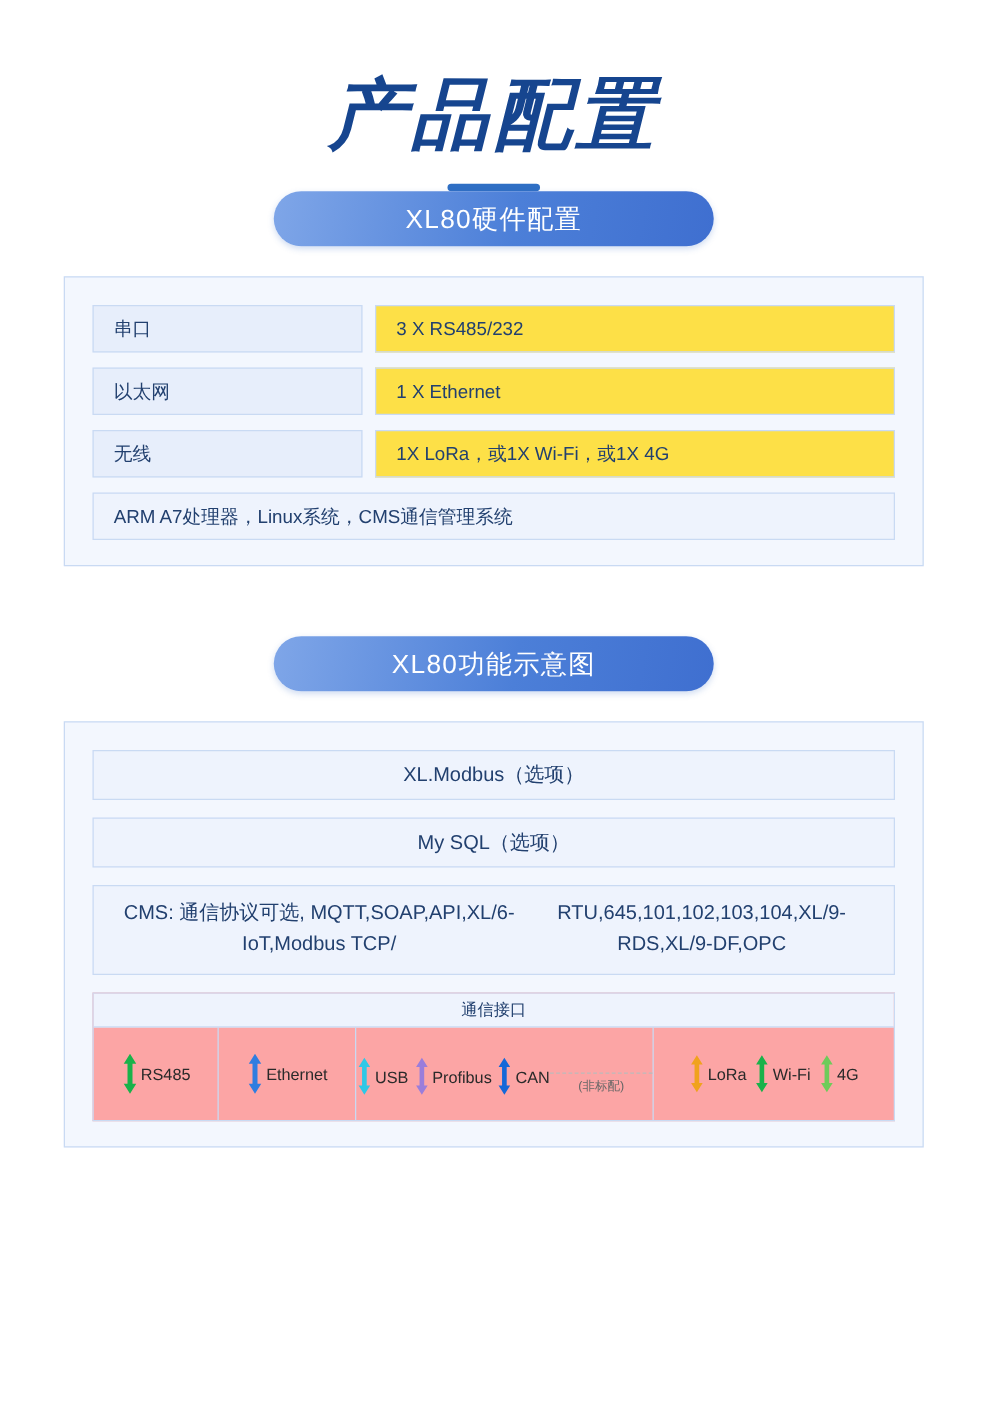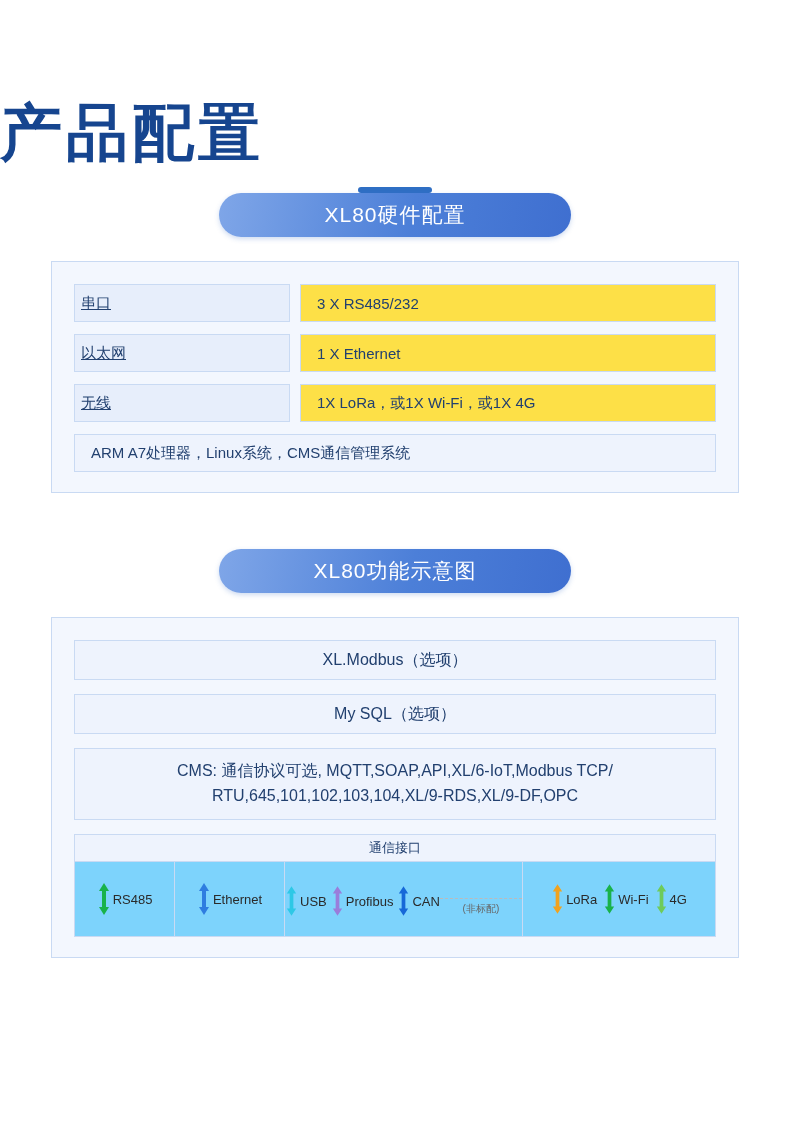--- a/index.html
+++ b/index.html
@@ -15,21 +15,23 @@
     overflow: hidden;
   }
   .page {
     position: relative;
     width: 790px;
     height: 1125px;
   }
 
   
   .title-wrap {
-    padding-top: 100px;
+    text-align: center;
+    padding-top: 60px;
+    font-style: italic;
   }
   .main-title {
     font-size: 62px;
     font-weight: bold;
     letter-spacing: 4px;
     color: #16458f;
     line-height: 1.05;
     margin: 0;
   }
   .title-underline {
@@ -74,24 +76,23 @@
     margin-bottom: 12px;
   }
   .spec-label {
     width: 216px;
     height: 38px;
     background: #e7eefb;
     border: 1px solid #c9daf3;
     box-sizing: border-box;
     display: flex;
     align-items: center;
-    padding-left: 6px;
+    padding-left: 16px;
     font-size: 15px;
     color: #22406f;
-    text-decoration: underline;
   }
   .spec-value {
     flex: 1;
     height: 38px;
     background: #fde047;
     border: 1px solid #c9daf3;
     box-sizing: border-box;
     border-left: none;
     display: flex;
     align-items: center;
@@ -122,30 +123,30 @@
     box-sizing: border-box;
     display: flex;
     align-items: center;
     justify-content: center;
     font-size: 16px;
     color: #22406f;
     margin-bottom: 14px;
   }
   .diag-band.tall {
     height: 72px;
-    flex-direction: column;
+    flex-direction: row;
     line-height: 1.55;
     padding: 0 14px;
     text-align: center;
   }
   .diag-band.tall span { display: block; }
 
   .iface-box {
     border: 1px solid #c9daf3;
-    background: #7dd3fc;
+    background: #fca5a5;
     box-sizing: border-box;
   }
   .iface-head {
     height: 26px;
     background: #eef3fd;
     border-bottom: 1px solid #c9daf3;
     display: flex;
     align-items: center;
     justify-content: center;
     font-size: 13px;

